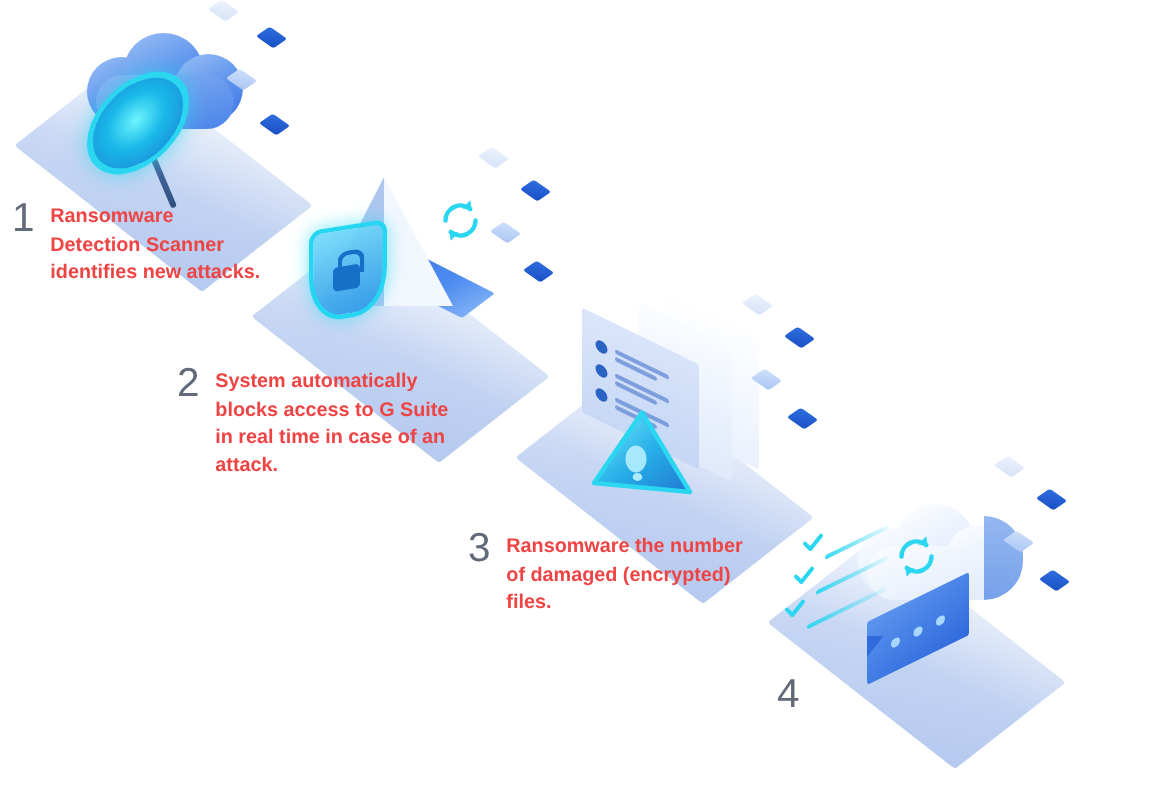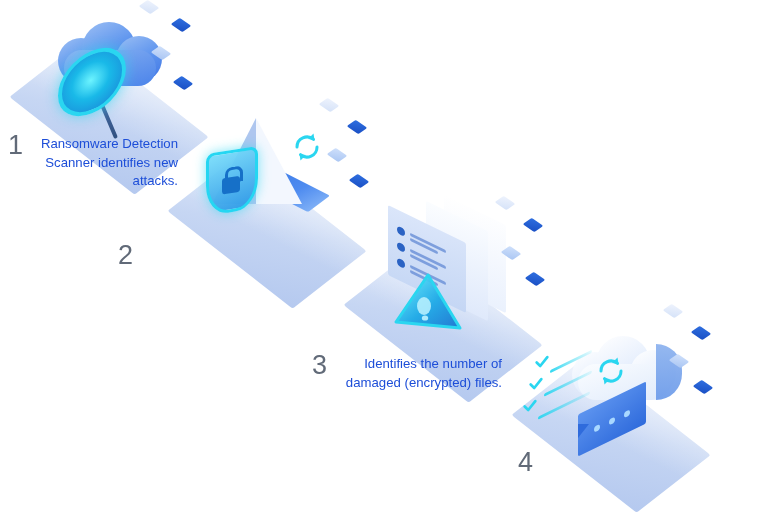--- a/index.html
+++ b/index.html
@@ -38,23 +38,22 @@
     line-height: 1;
     color: #616a78;
     font-weight: 400;
     letter-spacing: -0.5px;
     flex: 0 0 auto;
     margin-top: -3px;
   }
   .step-text {
     font-size: 13.2px;
     line-height: 18.5px;
-    color: #1d4ed8;
-    font-weight: 400;
-    text-align: right;
+    color: #ef4444;
+    font-weight: 700;
   }
 
   
   .illo {
     position: absolute;
     width: 230px;
     height: 175px;
   }
 
   
@@ -324,20 +323,21 @@
       </div>
 
       <div class="chip pale" style="left:150px; top:-10px;"></div>
       <div class="chip strong" style="left:178px; top:12px;"></div>
       <div class="chip mid" style="left:158px; top:40px;"></div>
       <div class="chip strong" style="left:180px; top:66px;"></div>
     </div>
 
     <div class="caption" style="left:118px; top:245px; width:190px;">
       <div class="step-number">2</div>
+      <div class="step-text">System automatically blocks access to G Suite in real time in case of an attack.</div>
     </div>
   </div>
 
   <div class="step">
 
     <div class="illo" style="left:348px; top:202px;">
 
       <div class="platform p-edge"></div>
 
       <div class="doc doc-back" style="left:96px; top:8px;"></div>
@@ -377,21 +377,21 @@
       </div>
 
       <div class="chip pale" style="left:150px; top:-6px;"></div>
       <div class="chip strong" style="left:178px; top:16px;"></div>
       <div class="chip mid" style="left:156px; top:44px;"></div>
       <div class="chip strong" style="left:180px; top:70px;"></div>
     </div>
 
     <div class="caption" style="left:312px; top:355px; width:190px;">
       <div class="step-number">3</div>
-      <div class="step-text">Identifies the number of damaged (encrypted) files.</div>
+      <div class="step-text">Ransomware the number of damaged (encrypted) files.</div>
     </div>
   </div>
 
   <div class="step">
 
     <div class="illo" style="left:516px; top:312px;">
 
       <div class="platform p-edge"></div>
 
       <div class="cloud cloud-4" style="left:56px; top:22px;">

